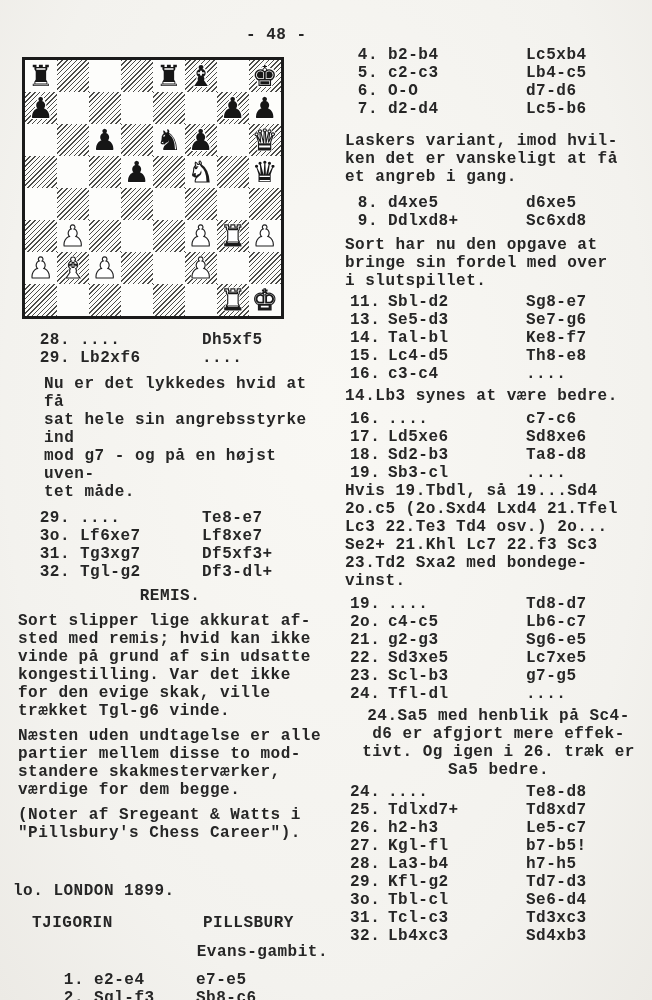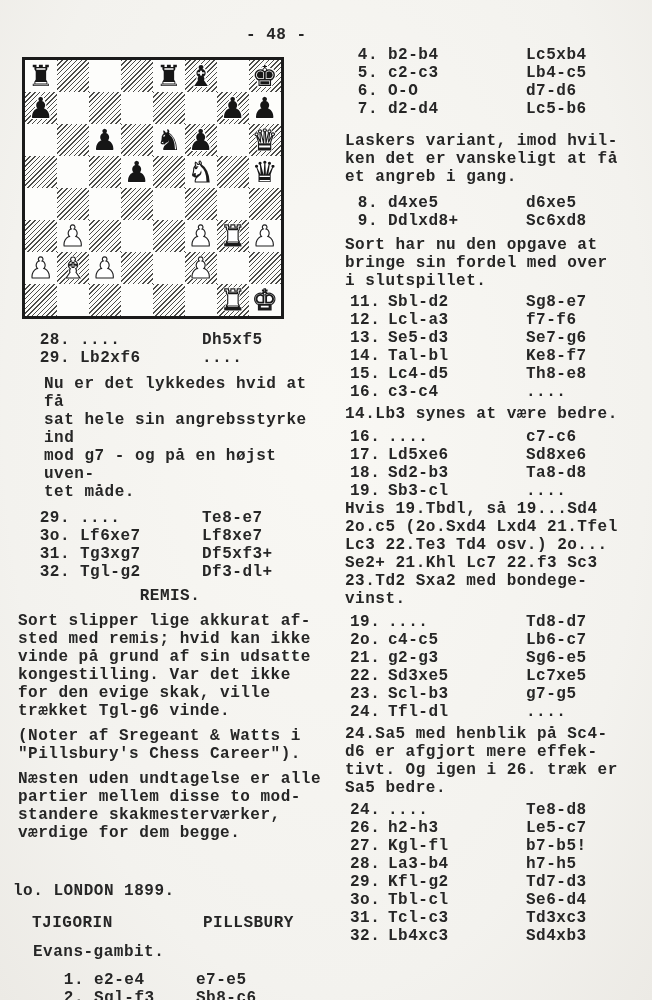--- a/index.html
+++ b/index.html
@@ -41,33 +41,33 @@
 
   .mv-28{margin-top:12px;}
   .para-nu{margin-top:8px;margin-left:32px;}
   .mv-2932{margin-top:8px;}
   .remis{margin-top:6px;text-align:center;}
   .para-sort{margin-top:7px;}
   .para-naesten{margin-top:7px;}
   .para-noter{margin-top:7px;}
   .game-header{margin-top:40px;margin-left:1px;}
   .players{margin-top:14px;margin-left:20px;display:grid;grid-template-columns:171px auto;}
-  .opening{margin-top:11px;margin-left:21px;}
+  .opening{margin-top:11px;margin-left:21px;text-align:right;}
   .mv-game{margin-top:10px;}
 
   .mv-47{margin-top:46px;}
   .para-laskers{margin-top:14px;}
   .mv-810{margin-top:8px;}
   .para-sorthar{margin-top:6px;}
   .mv-1116{margin-top:3px;}
   .para-16lb3{margin-top:4px;}
   .mv-1619{margin-top:5px;}
   .para-hvis{margin-top:0;}
   .mv-1924{margin-top:5px;}
-  .para-24sa5{margin-top:4px;}
+  .para-24sa5{margin-top:4px;text-align:center;}
   .mv-2432{margin-top:4px;}
 </style>
 </head>
 <body>
 
 <div class="page">
   <div class="page-num">- 48 -</div>
 
   <div class="col-left">
     <div class="board-wrap">
@@ -224,26 +224,26 @@
           <span class="b">Df3-dl+</span>
         </div>
       </div>
     <div class="remis">REMIS.</div>
     <div class="para para-sort">Sort slipper lige akkurat af-
 sted med remis; hvid kan ikke
 vinde på grund af sin udsatte
 kongestilling. Var det ikke
 for den evige skak, ville
 trækket Tgl-g6 vinde.</div>
-    <div class="para para-noter">(Noter af Sregeant &amp; Watts i
-"Pillsbury's Chess Career").</div>
     <div class="para para-naesten">Næsten uden undtagelse er alle
 partier mellem disse to mod-
 standere skakmesterværker,
 værdige for dem begge.</div>
+    <div class="para para-noter">(Noter af Sregeant &amp; Watts i
+"Pillsbury's Chess Career").</div>
     <div class="game-header">lo.    LONDON  1899.</div>
     <div class="players">
       <span>TJIGORIN</span>
       <span>PILLSBURY</span>
     </div>
     <div class="opening">Evans-gambit.</div>
     <div class="mv t-game mv-game">
         <div class="row">
           <span class="n">1.</span>
           <span class="w">e2-e4</span>
@@ -303,25 +303,20 @@
     <div class="para para-sorthar">Sort har nu den opgave at
 bringe sin fordel med over
 i slutspillet.</div>
     <div class="mv t-right mv-1116">
         <div class="row">
           <span class="n">11.</span>
           <span class="w">Sbl-d2</span>
           <span class="b">Sg8-e7</span>
         </div>
         <div class="row">
-          <span class="n">12.</span>
-          <span class="w">Lcl-a3</span>
-          <span class="b">f7-f6</span>
-        </div>
-        <div class="row">
           <span class="n">13.</span>
           <span class="w">Se5-d3</span>
           <span class="b">Se7-g6</span>
         </div>
         <div class="row">
           <span class="n">14.</span>
           <span class="w">Tal-bl</span>
           <span class="b">Ke8-f7</span>
         </div>
         <div class="row">
@@ -400,20 +395,25 @@
 d6 er afgjort mere effek-
 tivt. Og igen i 26. træk er
 Sa5 bedre.</div>
     <div class="mv t-right mv-2432">
         <div class="row">
           <span class="n">24.</span>
           <span class="w">....</span>
           <span class="b">Te8-d8</span>
         </div>
         <div class="row">
+          <span class="n">25.</span>
+          <span class="w">Tdlxd7+</span>
+          <span class="b">Td8xd7</span>
+        </div>
+        <div class="row">
           <span class="n">26.</span>
           <span class="w">h2-h3</span>
           <span class="b">Le5-c7</span>
         </div>
         <div class="row">
           <span class="n">27.</span>
           <span class="w">Kgl-fl</span>
           <span class="b">b7-b5!</span>
         </div>
         <div class="row">

